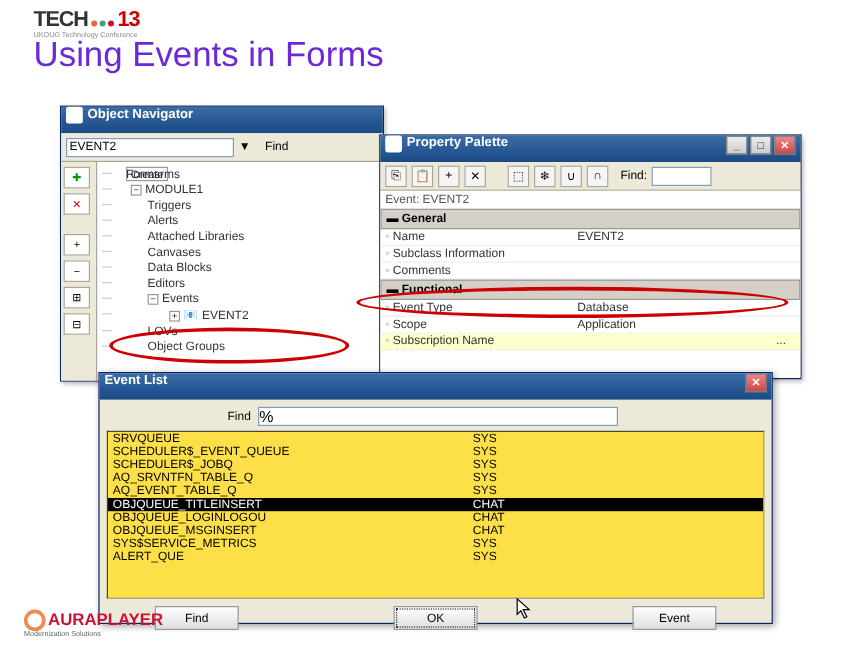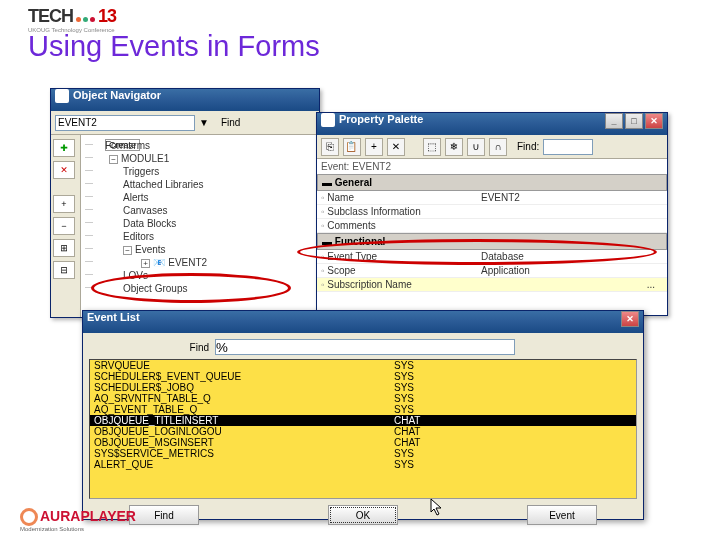--- a/index.html
+++ b/index.html
@@ -78,22 +78,22 @@
         <div class="sidebtn">+</div>
         <div class="sidebtn">−</div>
         <div class="sidebtn">⊞</div>
         <div class="sidebtn">⊟</div>
       </div>
       <div class="tree">
         <div style="position:absolute;left:24px;top:4px;border:1px solid #999;padding:0 3px;background:#fff;font-size:9px">Create</div>
         <div class="node" style="padding-left:20px"><span>Forms</span>rms</div>
         <div class="node" style="padding-left:24px"><span class="exp">−</span><span>MODULE1</span></div>
         <div class="node" style="padding-left:38px">Triggers</div>
+        <div class="node" style="padding-left:38px">Alerts</div>
         <div class="node" style="padding-left:38px">Attached Libraries</div>
-        <div class="node" style="padding-left:38px">Alerts</div>
         <div class="node" style="padding-left:38px">Canvases</div>
         <div class="node" style="padding-left:38px">Data Blocks</div>
         <div class="node" style="padding-left:38px">Editors</div>
         <div class="node" style="padding-left:38px"><span class="exp">−</span><span>Events</span></div>
         <div class="node" style="padding-left:56px"><span class="exp">+</span>📧 <span>EVENT2</span></div>
         <div class="node" style="padding-left:38px">LOVs</div>
         <div class="node" style="padding-left:38px">Object Groups</div>
         <div class="circled1" style="left:10px;top:138px"></div>
       </div>
     </div>

